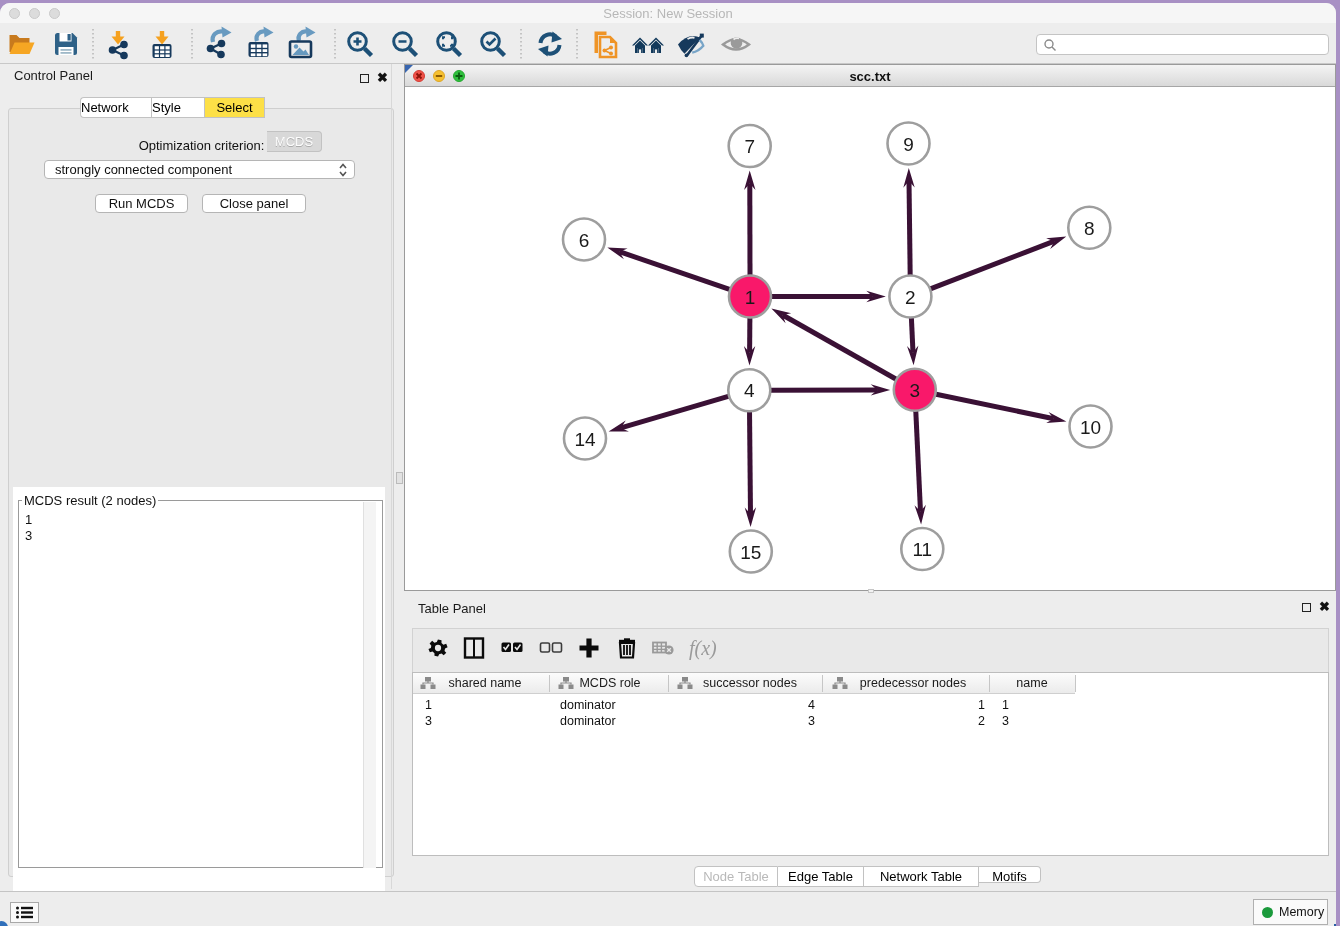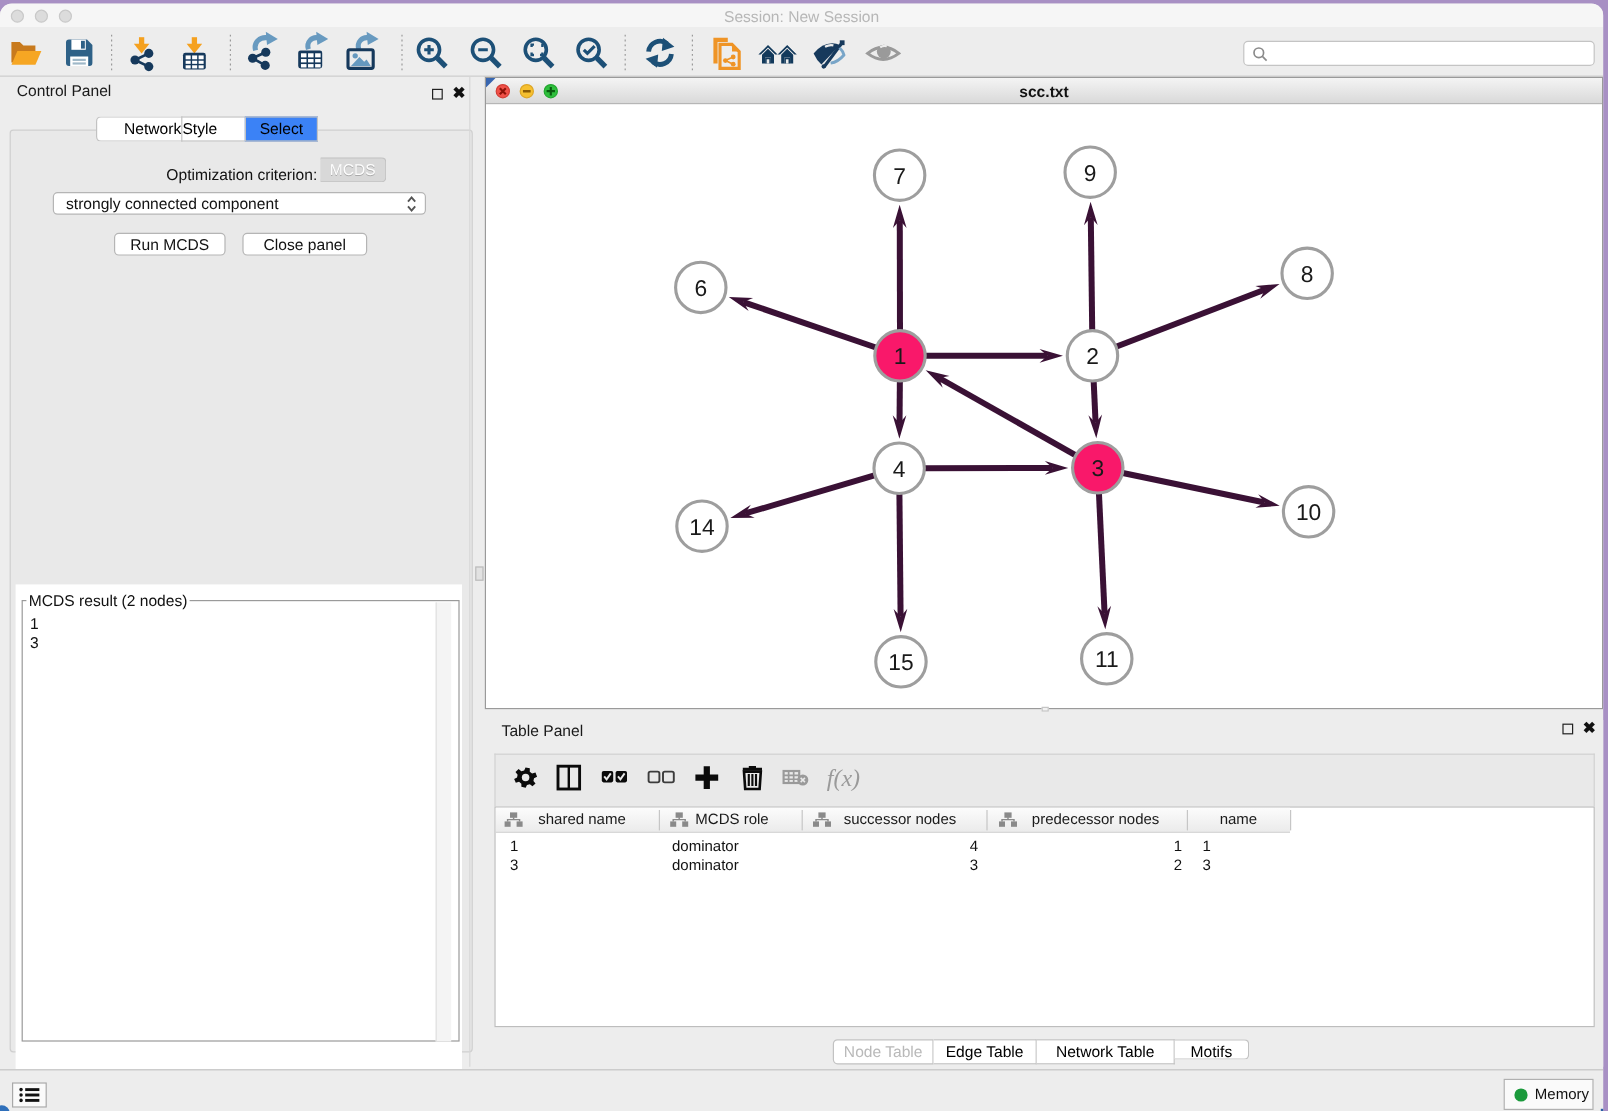--- a/index.html
+++ b/index.html
@@ -187,23 +187,23 @@
         </svg>
     </div>
   </div>
 
   <div id="cpanel" class="abs" style="left:0;top:61px;width:403px;height:825px;background:#ededed;">
     <div class="abs" style="left:14px;top:4px;font-size:13px;color:#1a1a1a;">Control Panel</div>
     <div class="abs" style="left:360px;top:10px;width:9px;height:9px;border:1.5px solid #222;"></div>
     <div class="abs" style="left:377px;top:6px;font-size:13px;color:#111;font-weight:bold;">✖</div>
 
     <div id="cptabs" class="abs" style="left:80px;top:33px;height:21px;z-index:3;">
-      <div class="abs" style="left:0;top:0;width:71px;height:21px;background:#fff;border:1px solid #c2c2c2;border-right:none;border-radius:4px 0 0 4px;text-align:right;font-size:13px;line-height:20px;color:#000;">Network</div>
+      <div class="abs" style="left:0;top:0;width:71px;height:21px;background:#fff;border:1px solid #c2c2c2;border-right:none;border-radius:4px 0 0 4px;text-align:left;font-size:13px;line-height:20px;color:#000;">Network</div>
       <div class="abs" style="left:71px;top:0;width:53px;height:21px;background:#fff;border:1px solid #c2c2c2;border-right:none;text-align:left;font-size:13px;line-height:20px;color:#000;">Style</div>
-      <div class="abs" style="left:124px;top:0;width:61px;height:21px;background:#3b82f6;border:1px solid #c2c2c2;text-align:center;font-size:13px;line-height:20px;color:#000;">Select</div>
+      <div class="abs" style="left:124px;top:0;width:61px;height:21px;background:#fde047;border:1px solid #c2c2c2;text-align:center;font-size:13px;line-height:20px;color:#000;">Select</div>
       <div class="abs" style="left:187px;top:0;width:55px;height:21px;background:#d8d8d8;border:1px solid #c2c2c2;border-left:none;border-radius:0 4px 4px 0;text-align:center;font-size:13px;line-height:20px;color:#fdfdfd;text-shadow:0 1px 0 #aaa;margin-top:34px;">MCDS</div>
     </div>
 
     <div class="abs" style="left:8px;top:44px;width:386px;height:769px;border:1px solid #cfcfcf;border-radius:3px;background:#e9e9e9;"></div>
 
     <div class="abs" style="left:44px;top:96px;width:311px;height:19px;background:#fff;border:1px solid #b5b5b5;border-radius:4px;">
       <div class="abs" style="left:10px;top:1px;font-size:13px;color:#111;">strongly connected component</div>
       <svg class="abs" width="10" height="14" style="right:6px;top:2px" viewBox="0 0 10 14">
         <path d="M2 5 L5 1.5 L8 5" fill="none" stroke="#555" stroke-width="1.6"></path>
         <path d="M2 9 L5 12.5 L8 9" fill="none" stroke="#555" stroke-width="1.6"></path>

